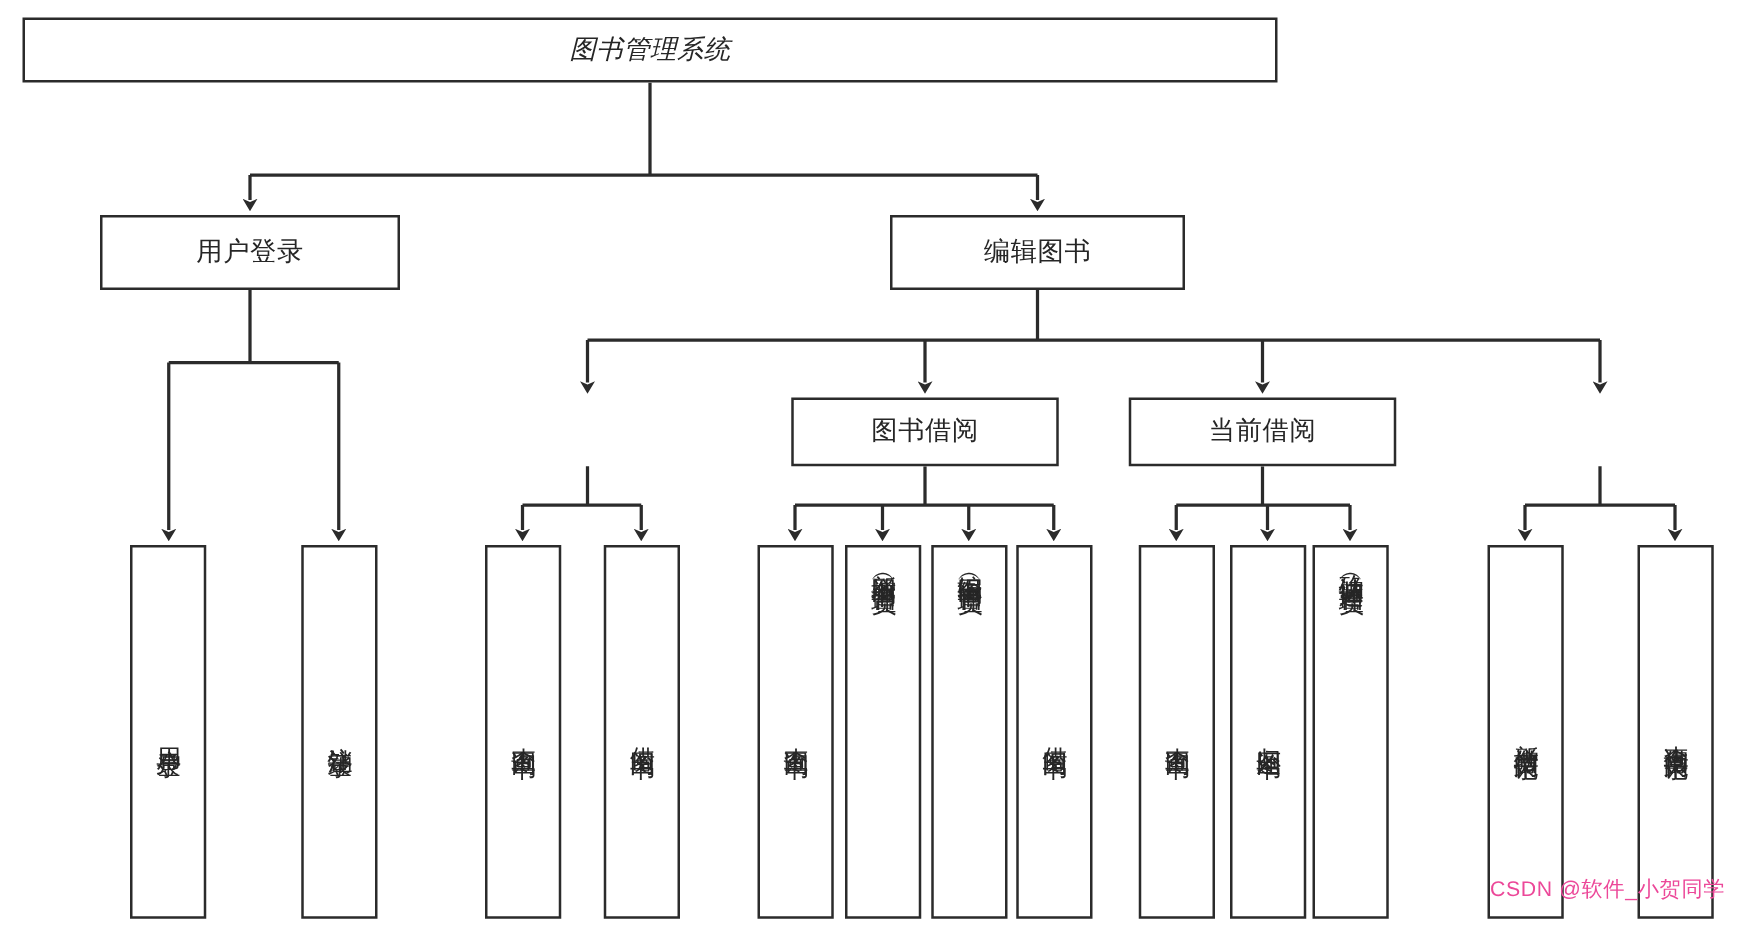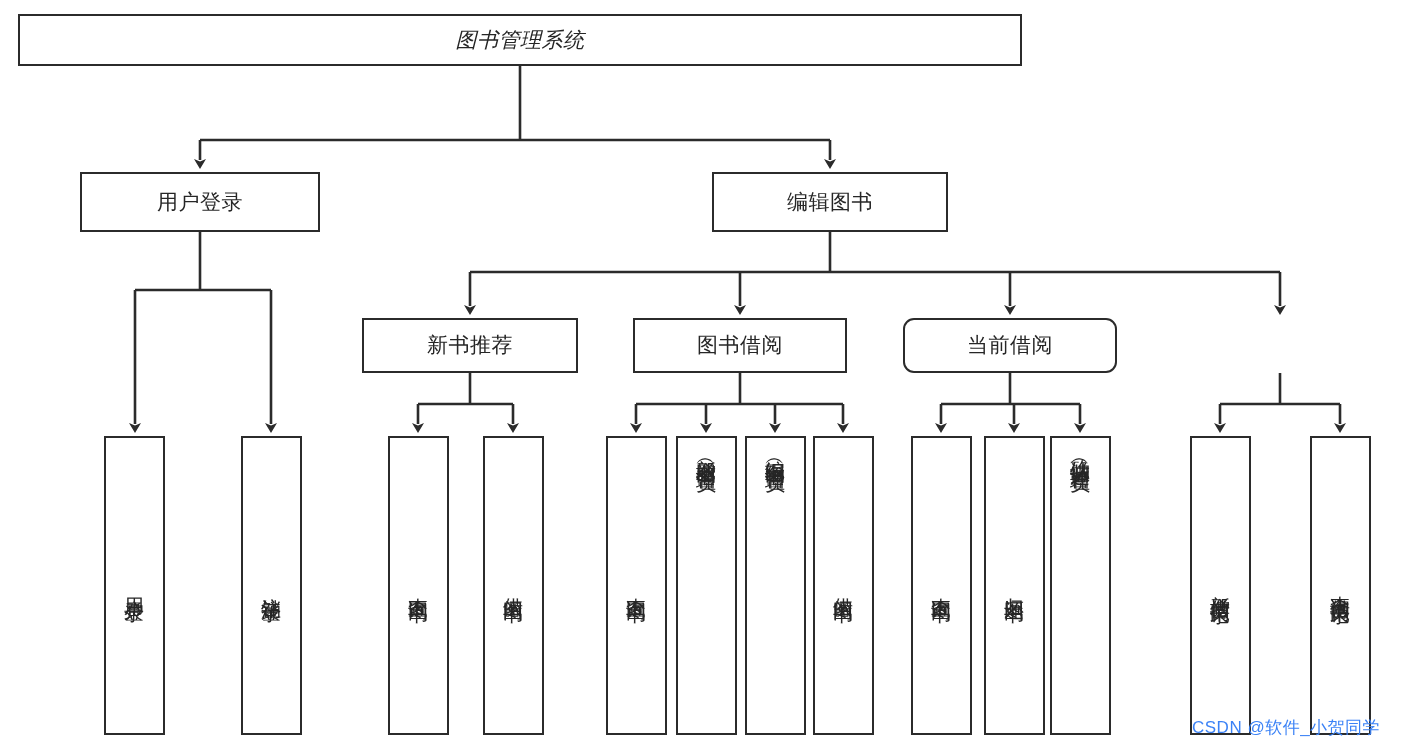--- a/index.html
+++ b/index.html
@@ -116,33 +116,32 @@
       <path d="M1220,404 L1220,424" marker-end="url(#arrow)"></path>
       <path d="M1340,404 L1340,424" marker-end="url(#arrow)"></path>
     </g>
   </svg>
 
   <div class="node-box horizontal" style="left: 18px; top: 14px; width: 1004px; height: 52px; border-color: rgb(43, 43, 43); background: rgb(255, 255, 255); color: rgb(38, 38, 38); font-style: italic;">图书管理系统</div>
 
   <div class="node-box horizontal" style="left: 80px; top: 172px; width: 240px; height: 60px; border-color: rgb(43, 43, 43); background: rgb(255, 255, 255); color: rgb(38, 38, 38);">用户登录</div>
   <div class="node-box horizontal" style="left: 712px; top: 172px; width: 236px; height: 60px; border-color: rgb(43, 43, 43); background: rgb(255, 255, 255); color: rgb(38, 38, 38);">编辑图书</div>
 
-  <div class="node-box horizontal" style="left: 362px; top: 318px; width: 216px; height: 55px; border-color: rgb(43, 43, 43); background: rgb(255, 255, 255); color: rgb(38, 38, 38);">新书推荐</div>
   <div class="node-box horizontal" style="left: 633px; top: 318px; width: 214px; height: 55px; border-color: rgb(43, 43, 43); background: rgb(255, 255, 255); color: rgb(38, 38, 38); text-align: right;">图书借阅</div>
-  <div class="node-box horizontal" style="left: 903px; top: 318px; width: 214px; height: 55px; border-color: rgb(43, 43, 43); background: rgb(255, 255, 255); color: rgb(38, 38, 38); border-radius: 11px;">当前借阅</div>
+  <div class="node-box horizontal" style="left: 903px; top: 318px; width: 214px; height: 55px; border-color: rgb(43, 43, 43); background: rgb(255, 255, 255); color: rgb(38, 38, 38);">当前借阅</div>
 
   <div class="node-box vertical centered" style="left: 104px; top: 436px; width: 61px; height: 299px; border-color: rgb(43, 43, 43); background: rgb(255, 255, 255); color: rgb(38, 38, 38);">用户登录</div>
   <div class="node-box vertical centered" style="left: 241px; top: 436px; width: 61px; height: 299px; border-color: rgb(43, 43, 43); background: rgb(255, 255, 255); color: rgb(38, 38, 38);">注销登录</div>
   <div class="node-box vertical centered" style="left: 388px; top: 436px; width: 61px; height: 299px; border-color: rgb(43, 43, 43); background: rgb(255, 255, 255); color: rgb(38, 38, 38);">查询图书</div>
   <div class="node-box vertical centered" style="left: 483px; top: 436px; width: 61px; height: 299px; border-color: rgb(43, 43, 43); background: rgb(255, 255, 255); color: rgb(38, 38, 38);">借阅图书</div>
   <div class="node-box vertical centered" style="left: 606px; top: 436px; width: 61px; height: 299px; border-color: rgb(43, 43, 43); background: rgb(255, 255, 255); color: rgb(38, 38, 38);">查询图书</div>
   <div class="node-box vertical" style="left: 676px; top: 436px; width: 61px; height: 299px; border-color: rgb(43, 43, 43); background: rgb(255, 255, 255); color: rgb(38, 38, 38);">新增图书（管理员）</div>
   <div class="node-box vertical" style="left: 745px; top: 436px; width: 61px; height: 299px; border-color: rgb(43, 43, 43); background: rgb(255, 255, 255); color: rgb(38, 38, 38);">编辑图书（管理员）</div>
   <div class="node-box vertical centered" style="left: 813px; top: 436px; width: 61px; height: 299px; border-color: rgb(43, 43, 43); background: rgb(255, 255, 255); color: rgb(38, 38, 38);">借阅图书</div>
   <div class="node-box vertical centered" style="left: 911px; top: 436px; width: 61px; height: 299px; border-color: rgb(43, 43, 43); background: rgb(255, 255, 255); color: rgb(38, 38, 38);">查询图书</div>
   <div class="node-box vertical centered" style="left: 984px; top: 436px; width: 61px; height: 299px; border-color: rgb(43, 43, 43); background: rgb(255, 255, 255); color: rgb(38, 38, 38);">归还图书</div>
   <div class="node-box vertical" style="left: 1050px; top: 436px; width: 61px; height: 299px; border-color: rgb(43, 43, 43); background: rgb(255, 255, 255); color: rgb(38, 38, 38);">确认归还（管理员）</div>
   <div class="node-box vertical centered" style="left: 1190px; top: 436px; width: 61px; height: 299px; border-color: rgb(43, 43, 43); background: rgb(255, 255, 255); color: rgb(38, 38, 38);">新增借阅记录</div>
   <div class="node-box vertical centered" style="left: 1310px; top: 436px; width: 61px; height: 299px; border-color: rgb(43, 43, 43); background: rgb(255, 255, 255); color: rgb(38, 38, 38);">查询借阅记录</div>
 
-  <div class="watermark" style="left: 1192px; top: 716px; color: #3b82f6;">CSDN @软件_小贺同学</div>
+  <div class="watermark" style="left: 1192px; top: 700px; color: #ec4899;">CSDN @软件_小贺同学</div>
 
 </div>
 
 </body></html>

